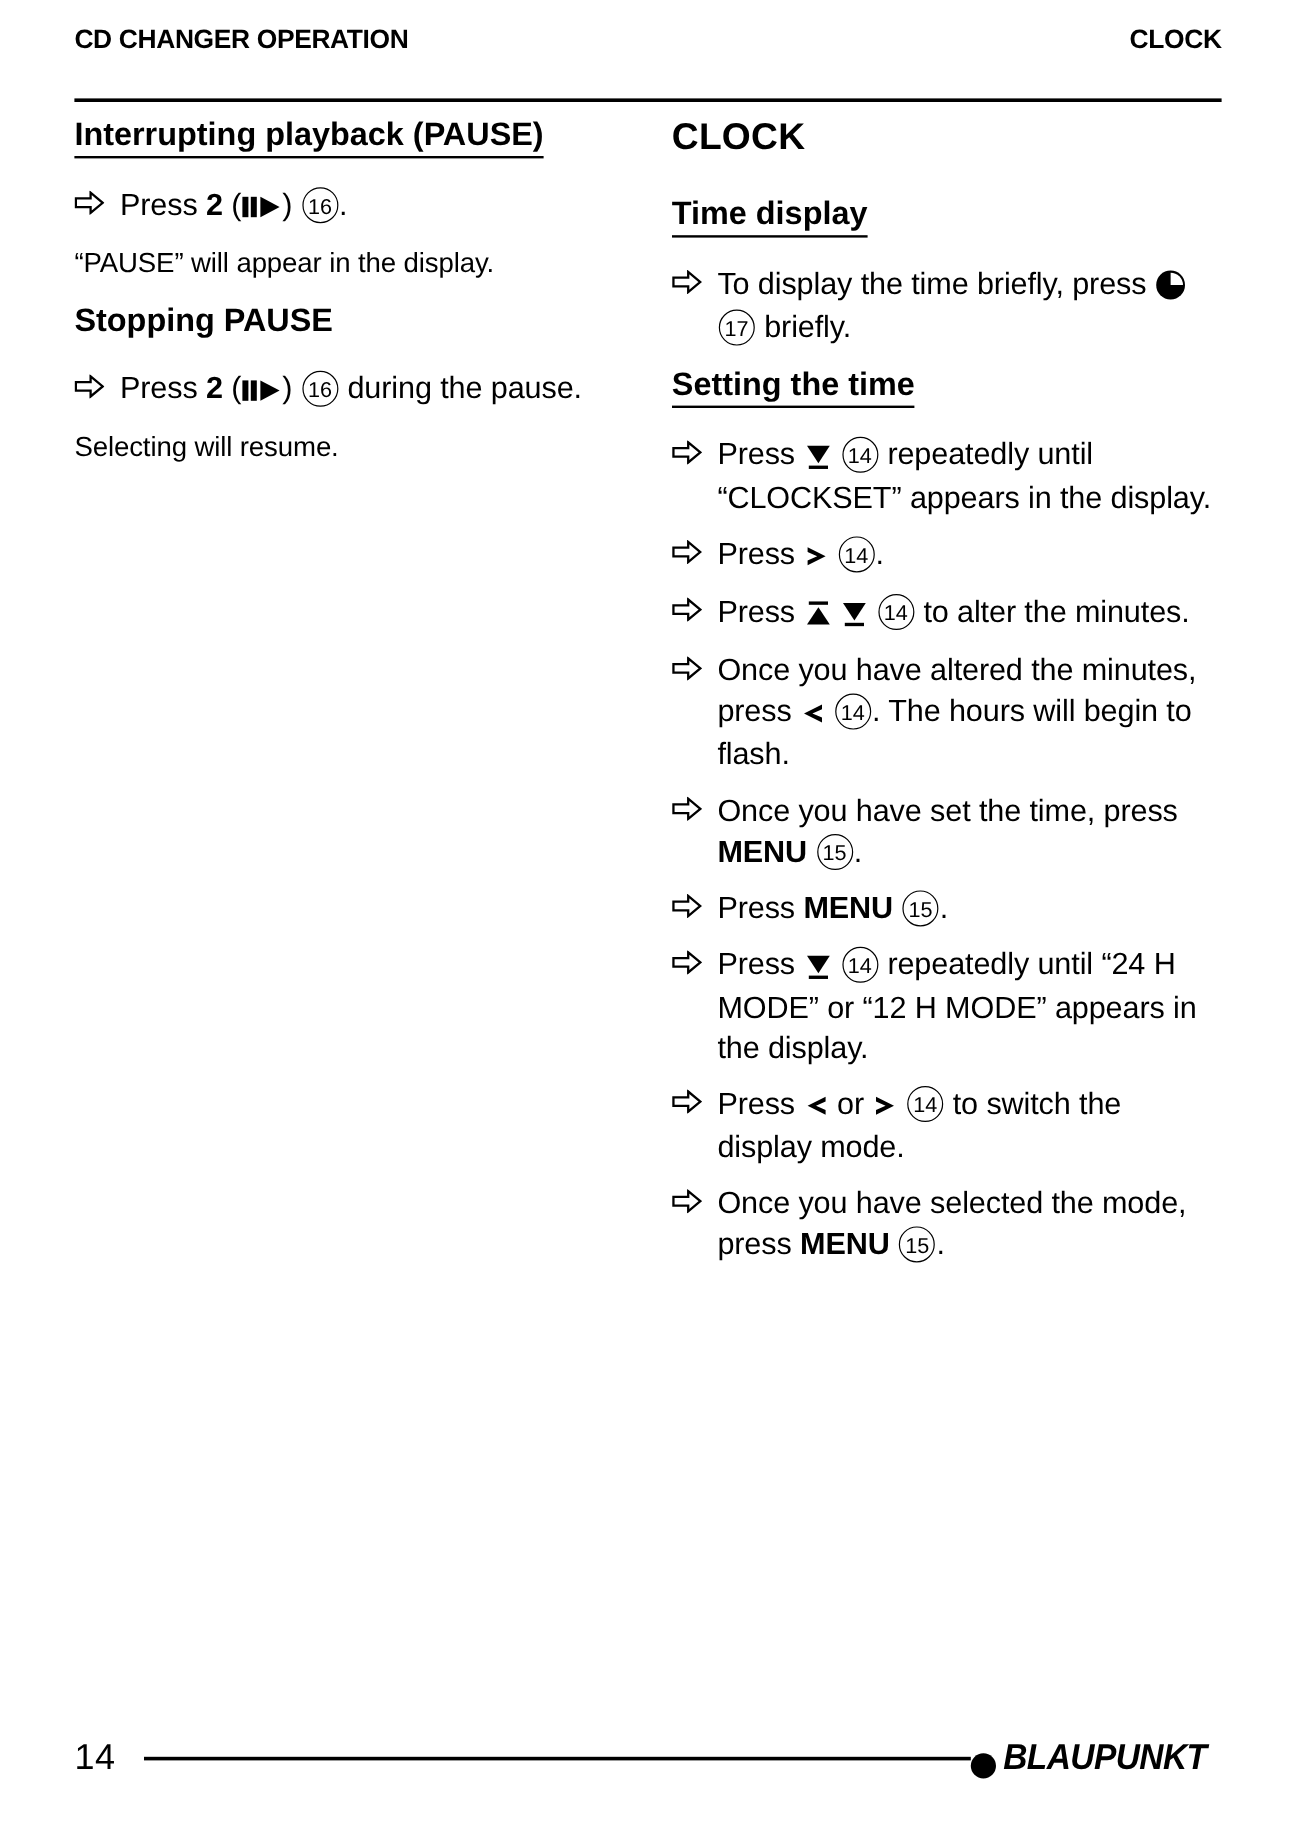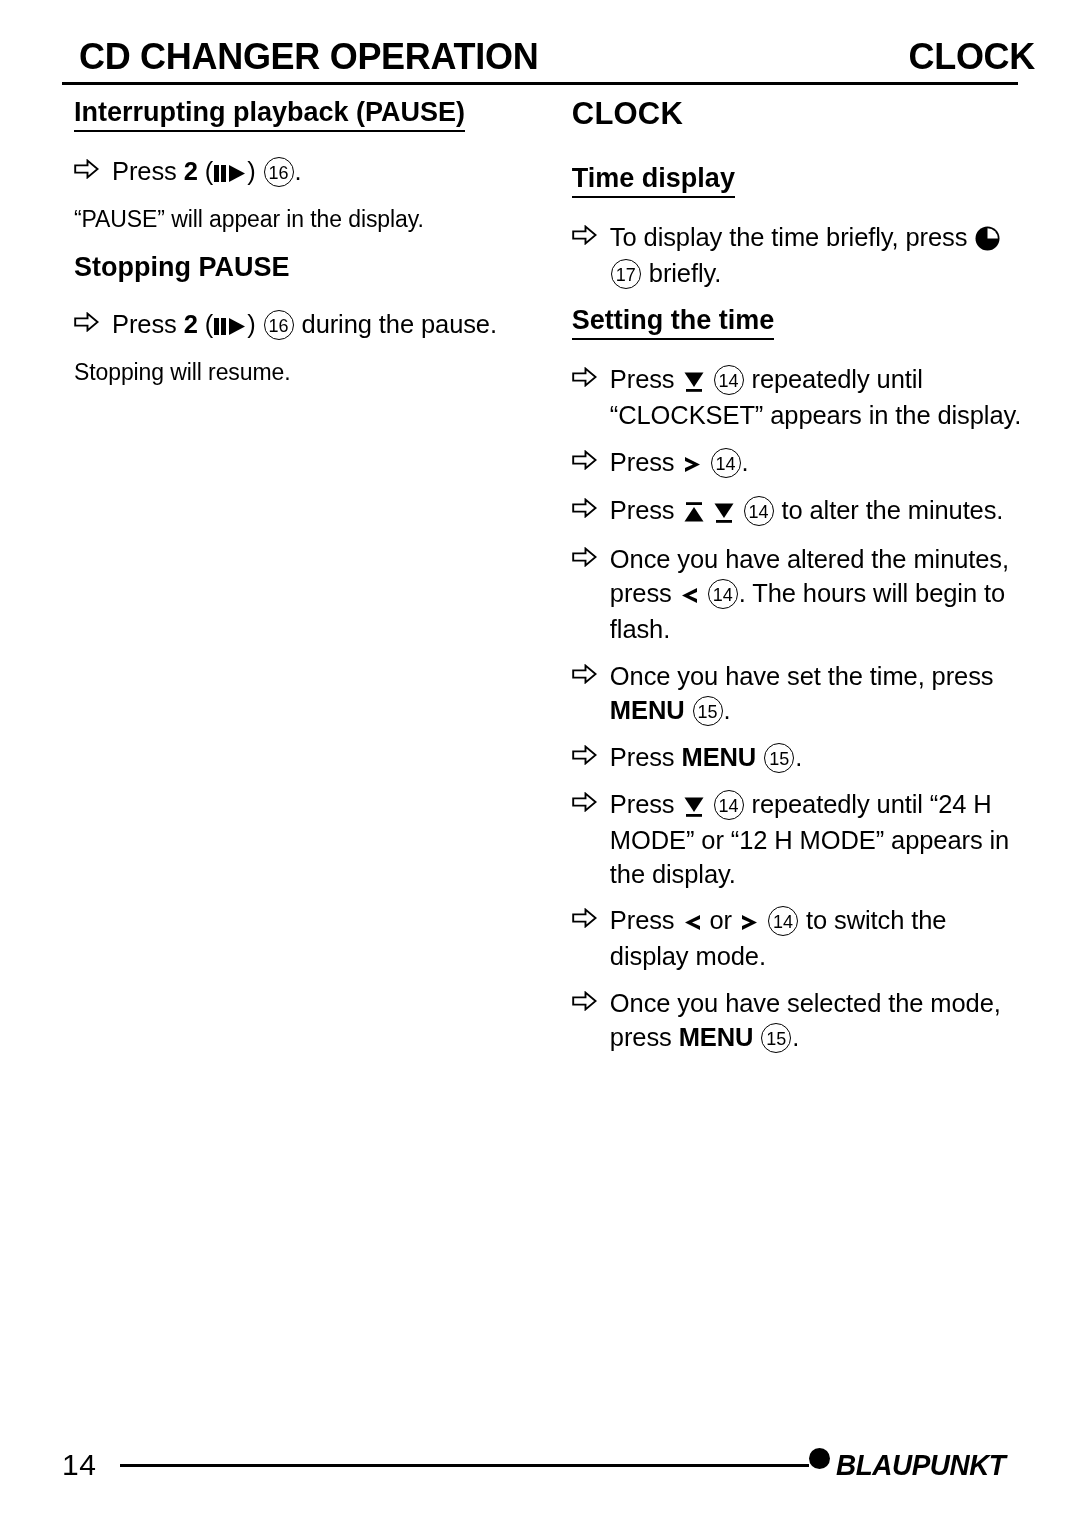--- a/index.html
+++ b/index.html
@@ -20,47 +20,46 @@
     position: absolute;
     left: 62px;
     top: 0;
     width: 956px;
     height: 1525px;
   }
 
   
   .runhead {
     position: absolute;
-    top: 36px;
+    top: 20px;
     left: 0;
     width: 956px;
     display: flex;
     justify-content: space-between;
     align-items: baseline;
     font-weight: bold;
-    font-size: 36px;
+    font-size: 22px;
     letter-spacing: -0.3px;
-    margin-left: 17px;
   }
   .runhead .left  { white-space: nowrap; }
   .runhead .right { white-space: nowrap; }
   .runhead-rule {
     position: absolute;
     top: 82px;
     left: 0;
     width: 956px;
     height: 3px;
     background: #000;
   }
 
   
   .cols {
     position: absolute;
     top: 96px;
-    left: 12px;
+    left: 0;
     width: 956px;
     display: flex;
     gap: 12px;
   }
   .col-left  { width: 492px; }
   .col-right { width: 464px; }
 
   
   h2.sec-title {
     margin: 0 0 30px 0;
@@ -156,21 +155,21 @@
     margin-right: 24px;
     letter-spacing: 0.5px;
   }
   .footer .rule {
     flex: 1 1 auto;
     height: 3px;
     background: #000;
   }
   .footer .brand {
     display: flex;
-    align-items: flex-start;
+    align-items: flex-end;
     margin-left: 0px;
   }
   .footer .brand .dot {
     width: 21px;
     height: 21px;
     border-radius: 50%;
     background: #000;
     margin-right: 6px;
   }
   .footer .brand .word {
@@ -227,21 +226,21 @@
             <path d="M1.2 6.4 H13.5 V1.6 L23.6 10 L13.5 18.4 V13.6 H1.2 Z" fill="none" stroke="#000" stroke-width="1.9" stroke-linejoin="miter"></path>
           </svg>
         </span>
         <span class="steptext"><span>Press </span><b>2</b>&nbsp;<span>(</span><span class="ico"><svg class="playpause" viewBox="0 0 34 21" aria-hidden="true">
                 <rect x="1" y="2" width="5" height="17" fill="#000"></rect>
                 <rect x="8" y="2" width="5" height="17" fill="#000"></rect>
                 <path d="M16 2 L32 10.5 L16 19 Z" fill="#000"></path>
               </svg></span><span>)</span>&nbsp;<span class="refnum">16</span><span> during the pause.</span></span>
       </div>
 
-      <p class="body">Stopping will resume.</p>
+      <p class="body">Selecting will resume.</p>
     </div>
 
     <div class="col-right">
 
       <h2 class="sec-title">CLOCK</h2>
 
       <div class="sub-wrap tight">
         <h3 class="sub-title">Time display</h3>
       </div>
 

